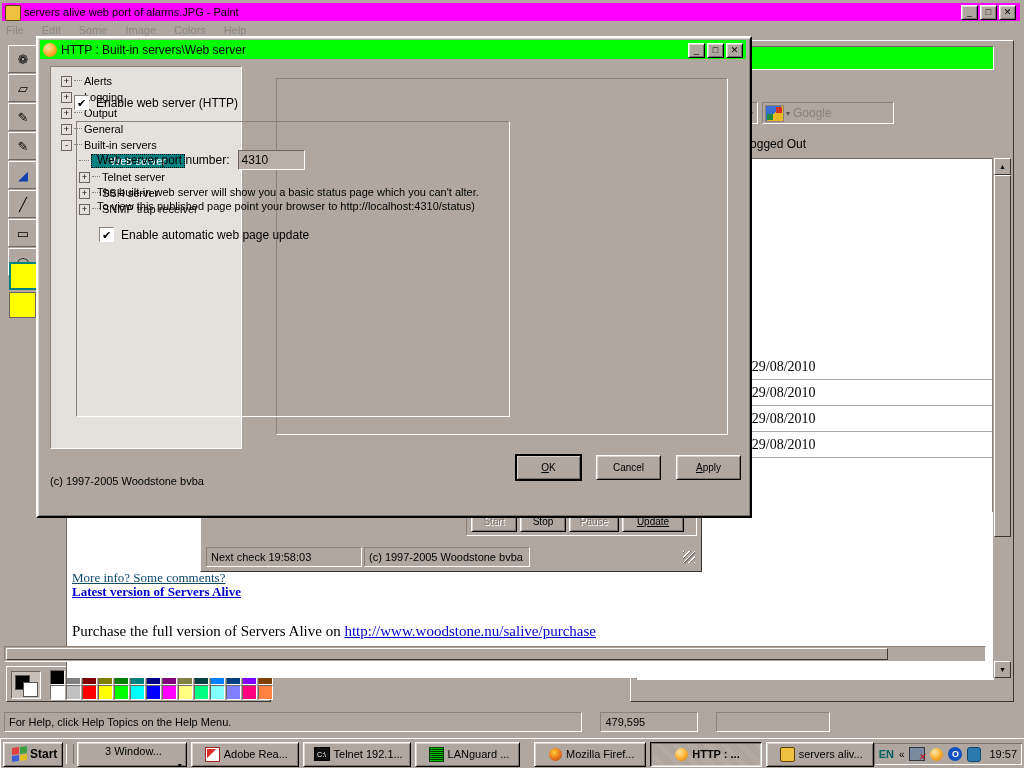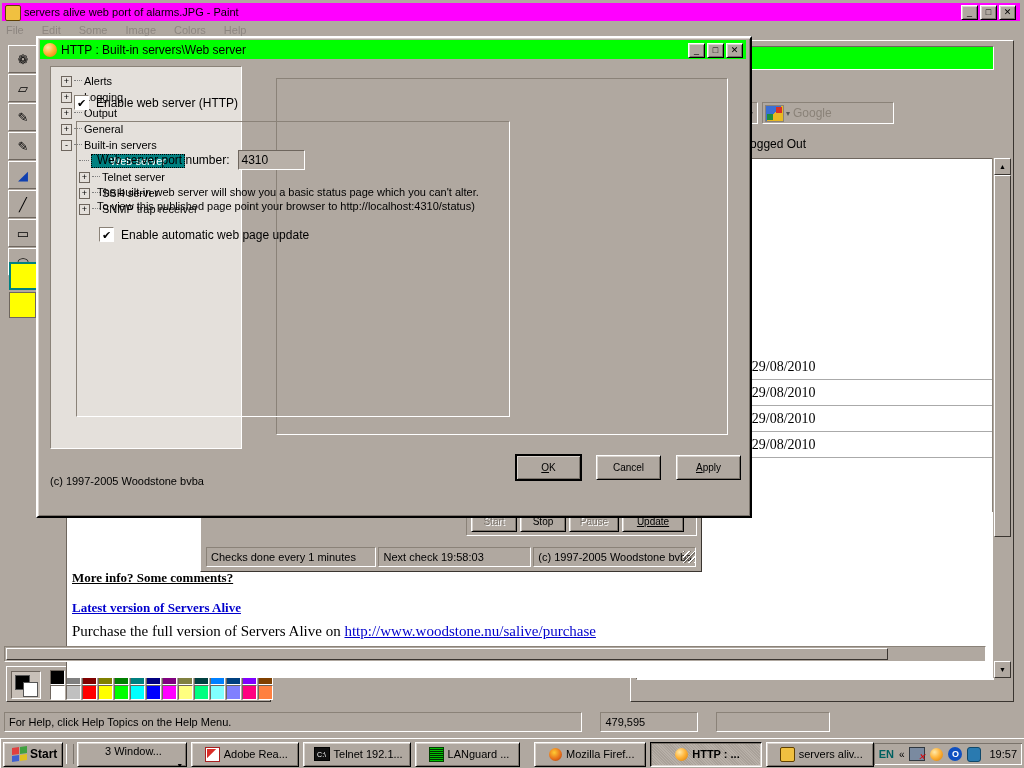--- a/index.html
+++ b/index.html
@@ -221,41 +221,40 @@
 </div>
 
 <div class="abs" id="ff-scroll">
   <div class="scrollarrow" style="position:absolute;left:1px;top:0;">▲</div>
   <div id="ff-thumb"></div>
   <div class="scrollarrow" style="position:absolute;left:1px;bottom:0;">▼</div>
 </div>
 
 <div class="abs" style="left:66px;top:512px;width:926px;height:166px;background:#ffffff;border-left:1px solid #6e665e;"></div>
 <div class="abs serif" style="left:72px;top:505px;font-size:14px;font-weight:bold;color:#111;">Last check done on 29 /</div>
-<div class="abs serif" style="left:72px;top:570px;font-size:13px;font-weight:bold;color:#000000;text-decoration:underline;">More info? Some comments?</div>
-<div class="abs serif" style="left:72px;top:584px;font-size:13px;font-weight:bold;color:#0000cc;text-decoration:underline;margin-top:16px;">Latest version of Servers Alive</div>
+<div class="abs serif" style="left:72px;top:570px;font-size:13px;font-weight:normal;color:#0c4a6e;text-decoration:underline;">More info? Some comments?</div>
+<div class="abs serif" style="left:72px;top:584px;font-size:13px;font-weight:bold;color:#0000cc;text-decoration:underline;">Latest version of Servers Alive</div>
 <div class="abs serif" style="left:72px;top:623px;font-size:15px;white-space:nowrap;">
   <span>Purchase the full version of Servers Alive on </span><span style="color:#0000cc;text-decoration:underline;">http://www.woodstone.nu/salive/purchase</span>
 </div>
 
 <div class="abs" style="left:4px;top:646px;width:980px;height:14px;background:#b0a8a0;border:1px solid;border-color:#8a8278 #ffffff #ffffff #8a8278;">
   <div style="position:absolute;left:1px;top:1px;width:880px;height:10px;background:#b0a8a0;border:1px solid;border-color:#ffffff #3a3530 #3a3530 #ffffff;"></div>
 </div>
 
 <div class="abs" id="salive-window">
   <div id="salive-btnrow">
     <div class="btn disabled" style="width:44px;height:20px;">Start</div>
     <div class="btn" style="width:44px;height:20px;">Stop</div>
     <div class="btn disabled" style="width:48px;height:20px;">Pause</div>
     <div class="btn" style="width:60px;height:20px;">
         <span class="u" style="text-decoration:underline;">Update</span>
       </div>
   </div>
   <div id="salive-statusrow">
-    <div class="statuscell" style="width:168px;">Checks done every  1 minutes</div>
     <div class="statuscell" style="width:150px;">Next check 19:58:03</div>
     <div class="statuscell" style="width:160px;position:relative;">(c) 1997-2005 Woodstone bvba</div>
   </div>
   <div class="abs" style="left:482px;top:170px;width:12px;height:12px;
        background:repeating-linear-gradient(135deg,#ffffff 0 1px,#7a736b 1px 2px,transparent 2px 4px);"></div>
 </div>
 
 <div class="abs" id="setup-dialog">
 
   <div id="setup-titlebar">

